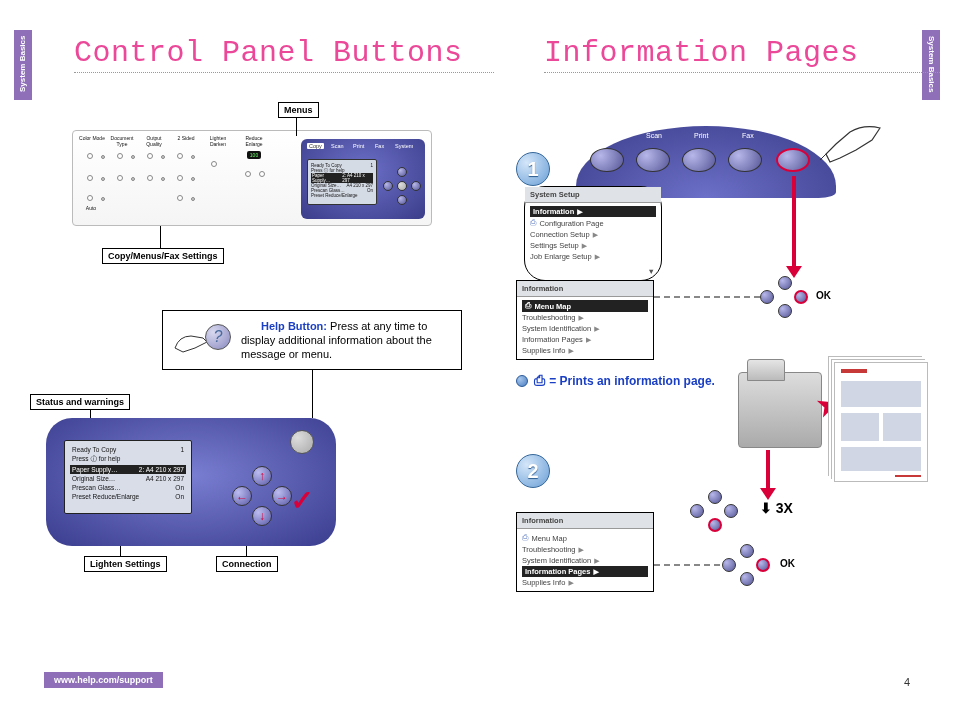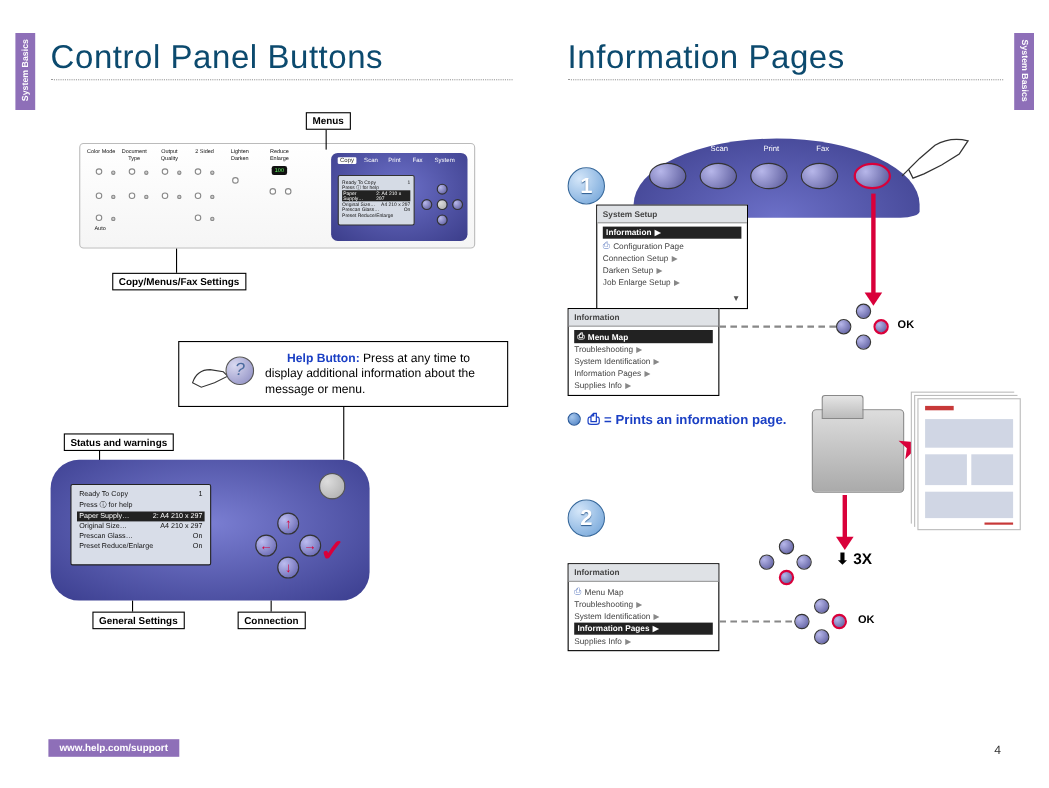--- a/index.html
+++ b/index.html
@@ -28,25 +28,26 @@
     transform-origin: left top;
   }
   .side-tab.left span { transform: rotate(-90deg); left: 4px; top: 62px; }
   .side-tab.right span { transform: rotate(90deg); left: 14px; top: 6px; }
 
   .page-title {
     position: absolute;
     top: 36px;
     font-size: 30px;
     font-weight: 300;
-    color: #0c4a6e;
-    font-family: Liberation Sans, sans-serif;
+    color: #ec4899;
+    font-family: Liberation Mono, monospace;
     letter-spacing: 0.5px;
     padding-bottom: 2px;
     border-bottom: 1px dotted #999;
+    margin-left: 28px;
   }
   .page-title.left { left: 46px; width: 420px; }
   .page-title.right { left: 516px; width: 396px; }
 
   
   .panel-illustration {
     position: absolute;
     left: 72px;
     top: 130px;
     width: 360px;
@@ -365,21 +366,21 @@
   <div class="hand">
     <svg width="58" height="44" viewBox="0 0 58 44">
       <path d="M 2 30 Q 6 18 18 18 L 30 20 L 34 24 L 22 30 L 10 34 Z" fill="#fff" stroke="#333" stroke-width="1"></path>
     </svg>
     <div class="qmark">?</div>
   </div>
   <div class="txt"><b>Help Button:</b> <span>Press at any time to display additional information about the message or menu.</span></div>
 </div>
 <div class="callout-line" style="left:312px; top:370px; width:1px; height:48px;"></div>
 
-<div class="callout-box" style="left:58px; top:394px;">Status and warnings</div>
+<div class="callout-box" style="left:30px; top:394px;">Status and warnings</div>
 <div class="callout-line" style="left:90px; top:410px; width:1px; height:18px;"></div>
 
 <div class="status-blob">
   <div class="screen">
     <div>
         <span>Ready To Copy</span>
         <span>1</span>
       </div>
     <div>
         <span>Press ⓘ for help</span>
@@ -405,21 +406,21 @@
   <div class="qbtn"></div>
   <div class="nav">
     <div class="nb" style="left:20px; top:0;">↑</div>
     <div class="nb" style="left:0; top:20px;">←</div>
     <div class="nb" style="left:40px; top:20px;">→</div>
     <div class="nb" style="left:20px; top:40px;">↓</div>
     <div class="check">✓</div>
   </div>
 </div>
 
-<div class="callout-box" style="left:84px; top:556px;">General Settings</div>
+<div class="callout-box" style="left:84px; top:556px;">Lighten Settings</div>
 <div class="callout-line" style="left:120px; top:546px; width:1px; height:10px;"></div>
 <div class="callout-box" style="left:216px; top:556px;">Connection</div>
 <div class="callout-line" style="left:246px; top:546px; width:1px; height:10px;"></div>
 
 <div class="step-circle" style="left:516px; top:152px;">1</div>
 
 <div class="blue-curve">
   <span class="tab" style="left:24px;">Copy</span>
   <span class="tab" style="left:70px;">Scan</span>
   <span class="tab" style="left:118px;">Print</span>
@@ -434,37 +435,37 @@
 
 <div class="hand-click" style="left:812px; top:122px;">
   <svg width="70" height="64" viewBox="0 0 70 64">
     <path d="M 68 6 Q 52 2 38 10 L 24 22 L 14 32 L 18 40 L 28 36 L 44 28 L 60 18 Z" fill="#fff" stroke="#333" stroke-width="1.2"></path>
     <path d="M 14 32 L 8 38" stroke="#333" stroke-width="1"></path>
   </svg>
 </div>
 
 <div class="red-arrow-v" style="left:792px; top:176px; height:92px;"></div>
 
-<div class="menu-panel" style="left:542px; top:186px;">
+<div class="menu-panel" style="left:524px; top:186px;border-radius:21px;">
   <div class="hdr">System Setup</div>
   <div class="body">
     <div class="row hl">
         <span>Information</span>
         <span class="tri">▶</span>
       </div>
     <div class="row">
         <span class="pi">⎙</span>
         <span>Configuration Page</span>
       </div>
     <div class="row">
         <span>Connection Setup</span>
         <span class="tri">▶</span>
       </div>
     <div class="row">
-        <span>Darken Setup</span>
+        <span>Settings Setup</span>
         <span class="tri">▶</span>
       </div>
     <div class="row">
         <span>Job Enlarge Setup</span>
         <span class="tri">▶</span>
       </div>
   </div>
   <div class="footer-arrow">▼</div>
 </div>
 

